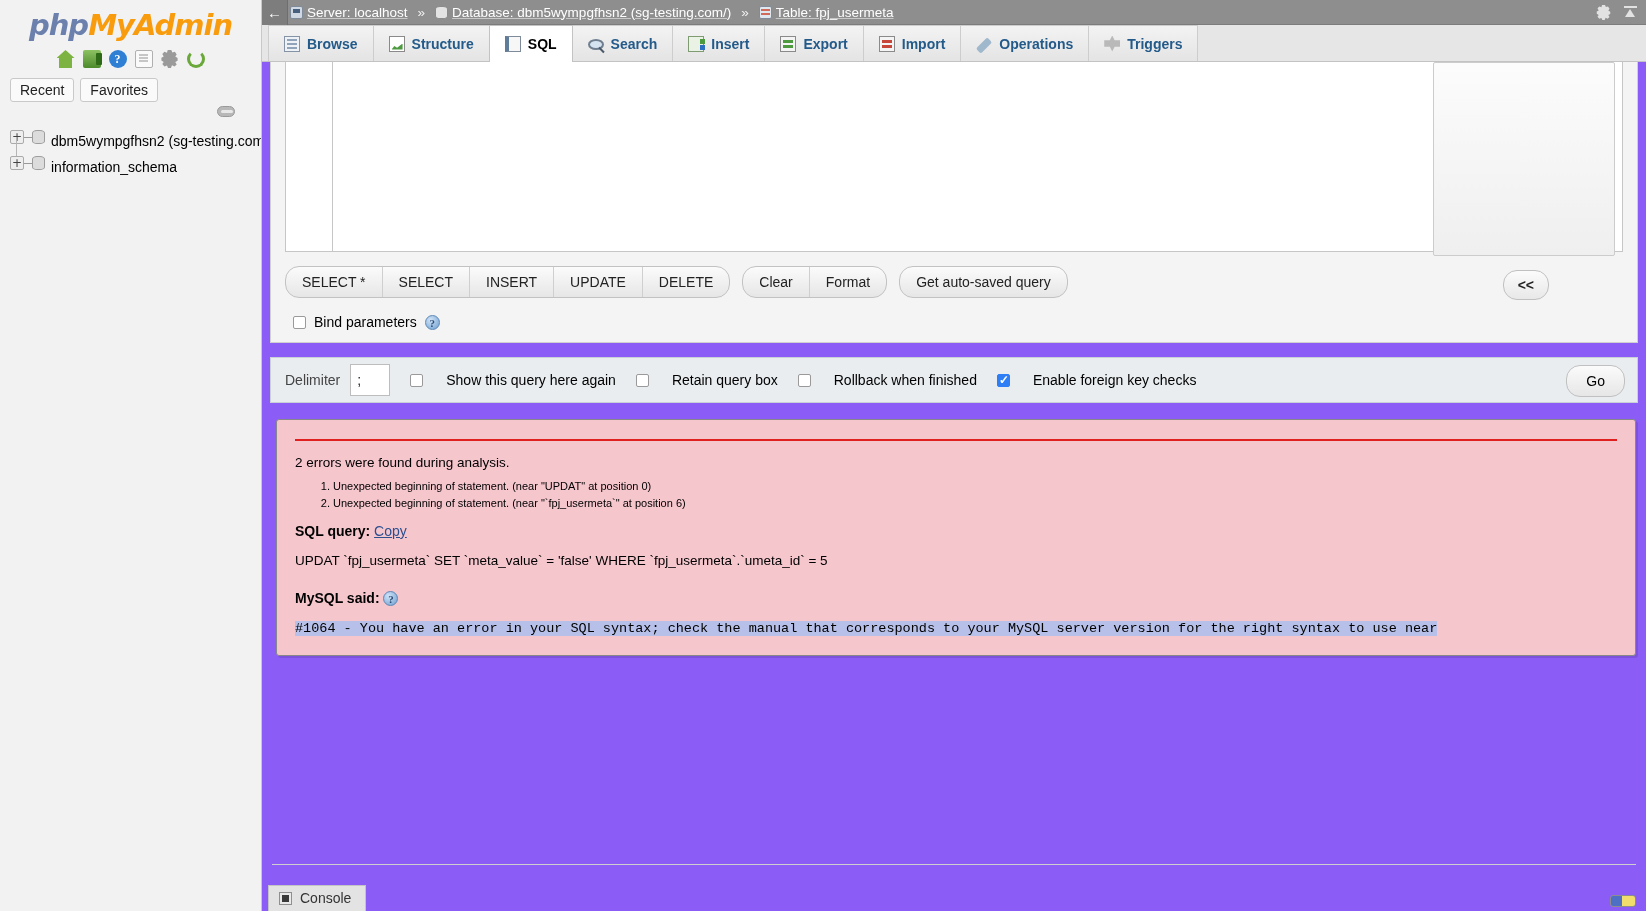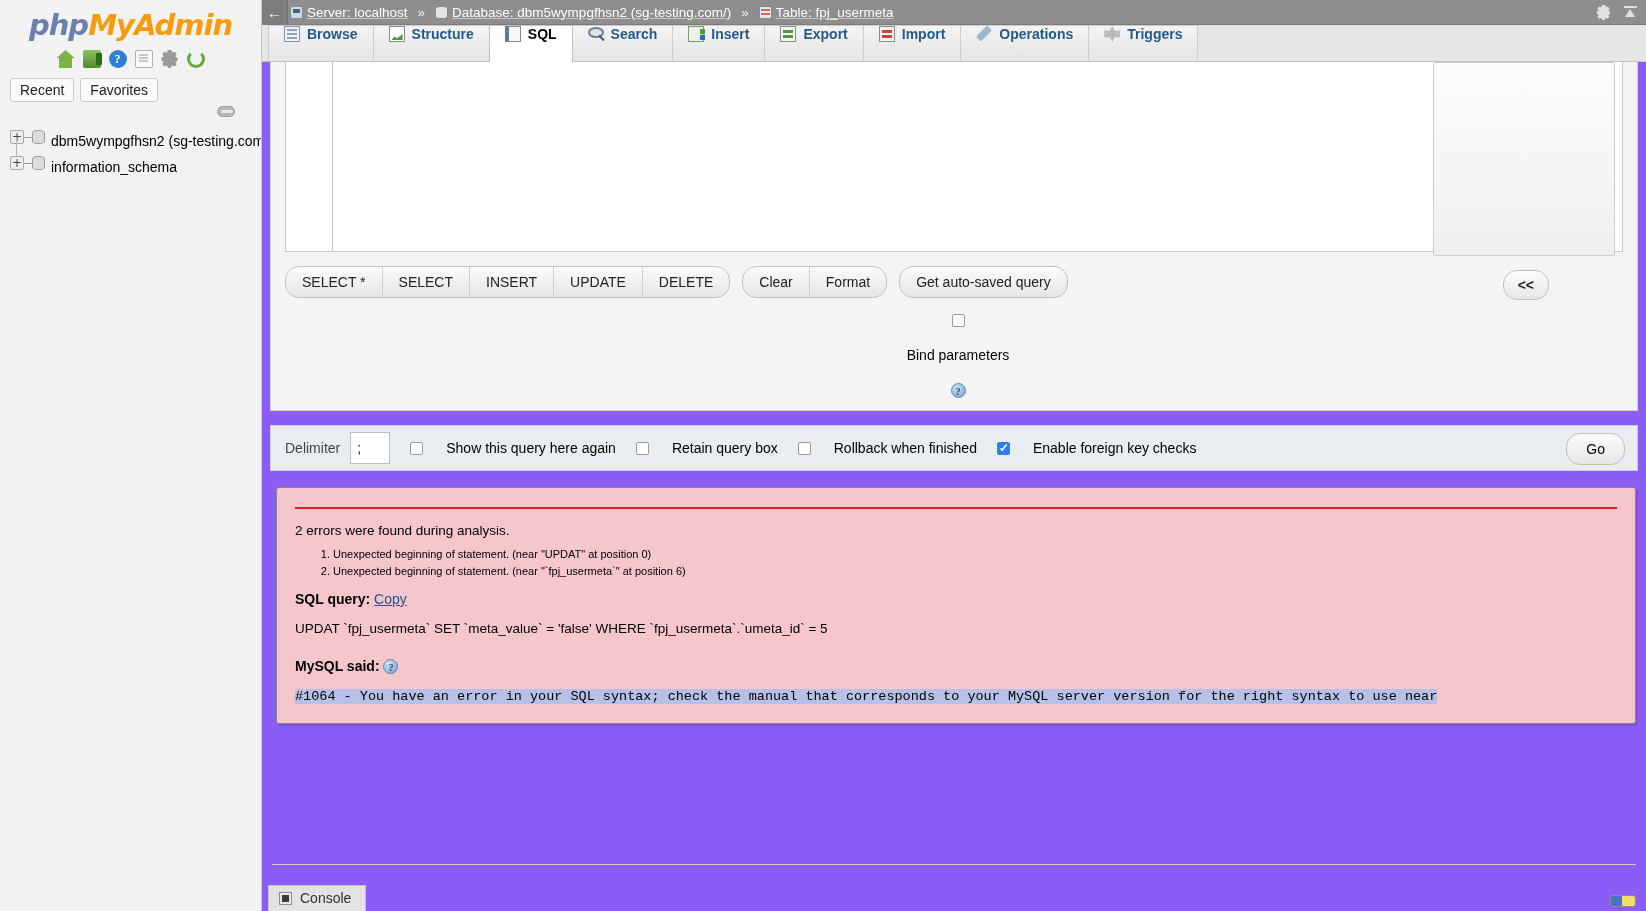--- a/index.html
+++ b/index.html
@@ -121,21 +121,21 @@
   .tb-collapse:before{content:""; position:absolute;top:0;left:1px;width:13px;height:2px;background:#e2e2e2;}
   .tb-collapse:after{content:""; position:absolute;top:3px;left:2px;width:0;height:0;
      border-left:5px solid transparent;border-right:5px solid transparent;border-bottom:8px solid #e2e2e2;}
 
   
   #tabbar {
     height: 37px; background:#e6e6e6; display:flex; align-items:flex-end;
     border-bottom:1px solid #c3c3c3; padding-left: 6px;
   }
   .tab {
-    display:flex; align-items:flex-start; gap:7px;
+    display:flex; align-items:center; gap:7px;
     height: 36px; padding: 0 15px;
     border:1px solid #cdcdcd; border-bottom:none;
     background: linear-gradient(#f3f3f3,#e4e4e4);
     margin-right: -1px; cursor:pointer;
     font-weight: bold; font-size: 14px; color:#235a8a;
   }
   .tab.active { background:#fff; color:#000; border-color:#c3c3c3; position:relative; z-index:2;}
   .tab.active:after{content:"";position:absolute;left:0;right:0;bottom:-1px;height:2px;background:#fff;}
   .ticon { width:16px;height:16px; flex:0 0 16px; position:relative; }
   .ti-browse{ background:#eef2f7; border:1px solid #8494a6;}
@@ -193,21 +193,21 @@
   
   .btnrow { display:flex; align-items:center; gap: 12px; padding: 14px 14px 0 14px; }
   .btn-group { display:flex; border:1px solid #c2c2c2; border-radius: 14px; overflow:hidden;
                background: linear-gradient(#fbfbfb,#e6e6e6); }
   .btn-group .gbtn {
     padding: 7px 16px; font-size: 14px; color:#222; cursor:pointer;
     border-right:1px solid #cfcfcf; background: transparent; white-space:nowrap;
   }
   .btn-group .gbtn:last-child{ border-right:none;}
 
-  .bindrow { display:flex; align-items:center; gap:20px; padding: 16px 14px 0 22px; font-size:14px;flex-direction:column;}
+  .bindrow { display:flex; align-items:center; gap:8px; padding: 16px 14px 0 22px; font-size:14px;}
   .cb {
     width:13px;height:13px; border:1px solid #9a9a9a; background:#fff; border-radius:2px;
     display:inline-block; cursor:pointer; position:relative; flex:0 0 13px;
   }
   .cb.checked { background:#2f7ef5; border-color:#2f7ef5;}
   .cb.checked:after{ content:"\2713"; position:absolute; left:1px; top:-2px; color:#fff; font-size:12px; font-weight:bold;}
   .help-ico {
     width:15px;height:15px;border-radius:50%;
     background: radial-gradient(circle at 35% 30%, #cfe2f7, #6f9fd0);
     border:1px solid #5b87b8; color:#2b4a72; font-size:11px; font-weight:bold;

